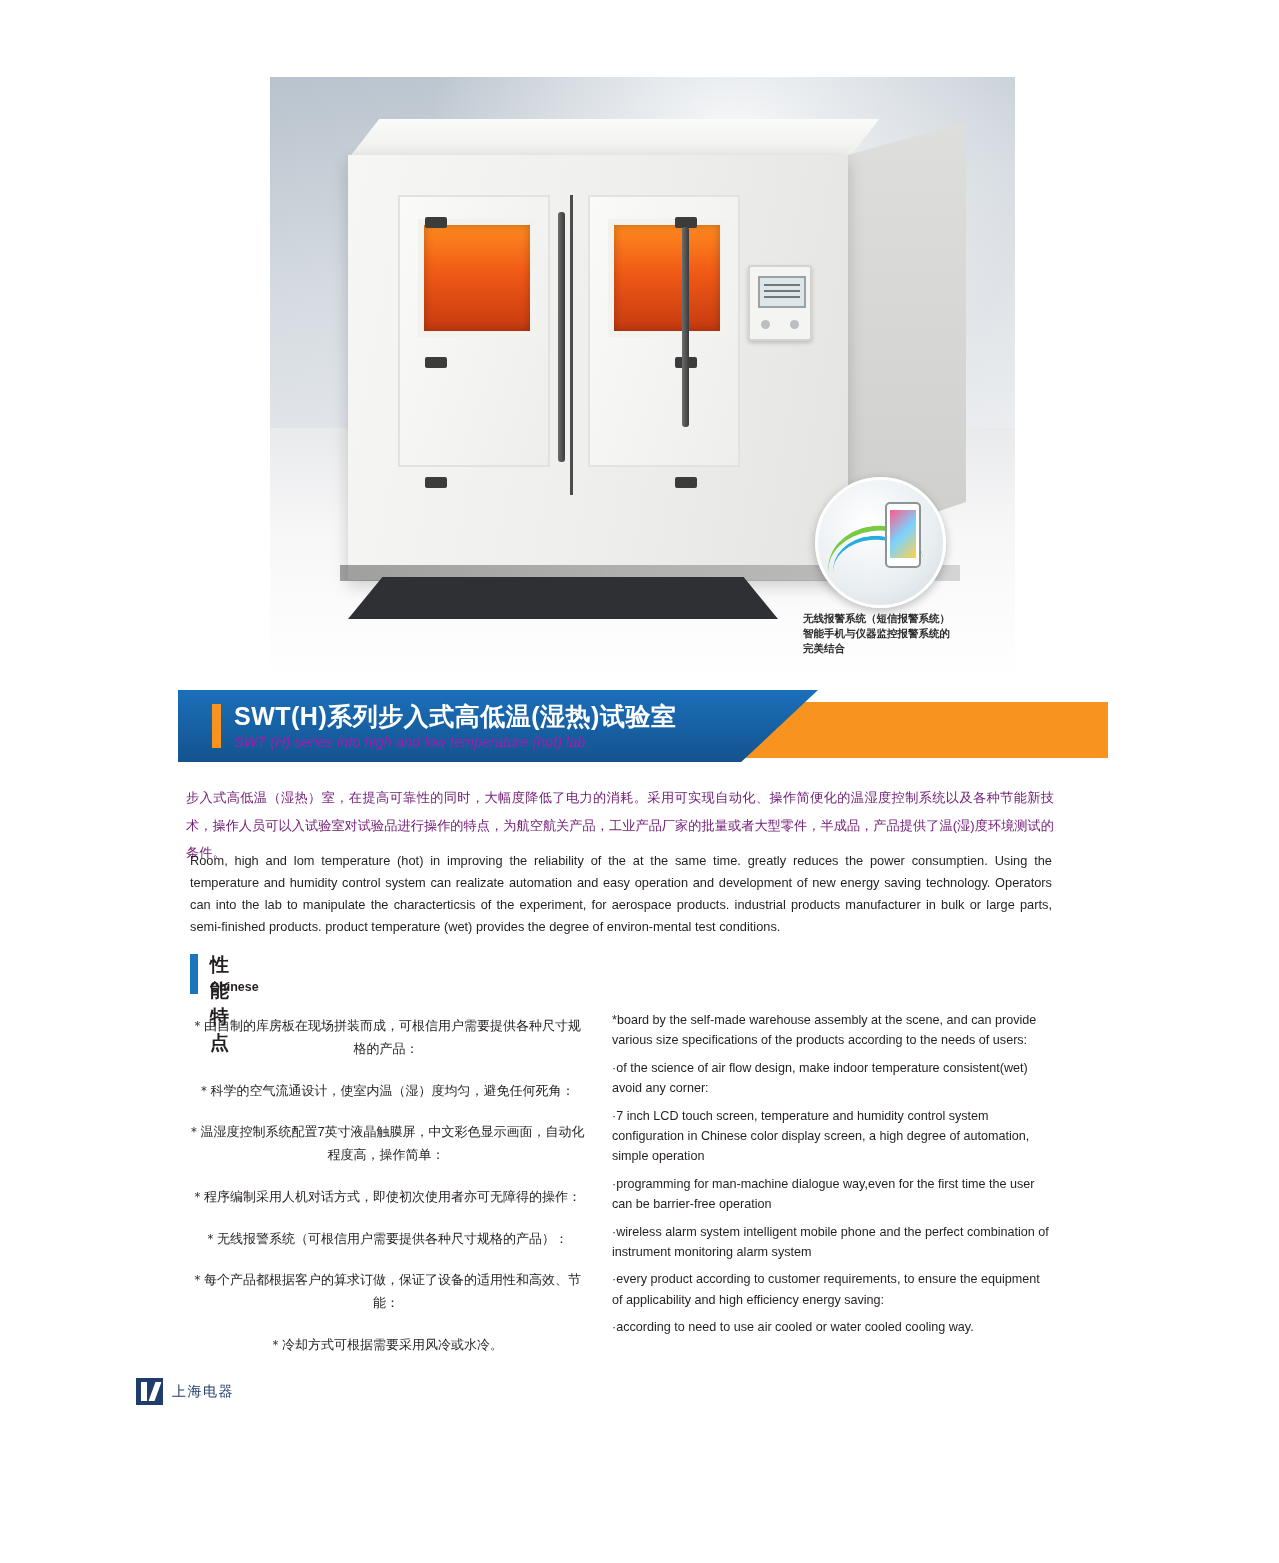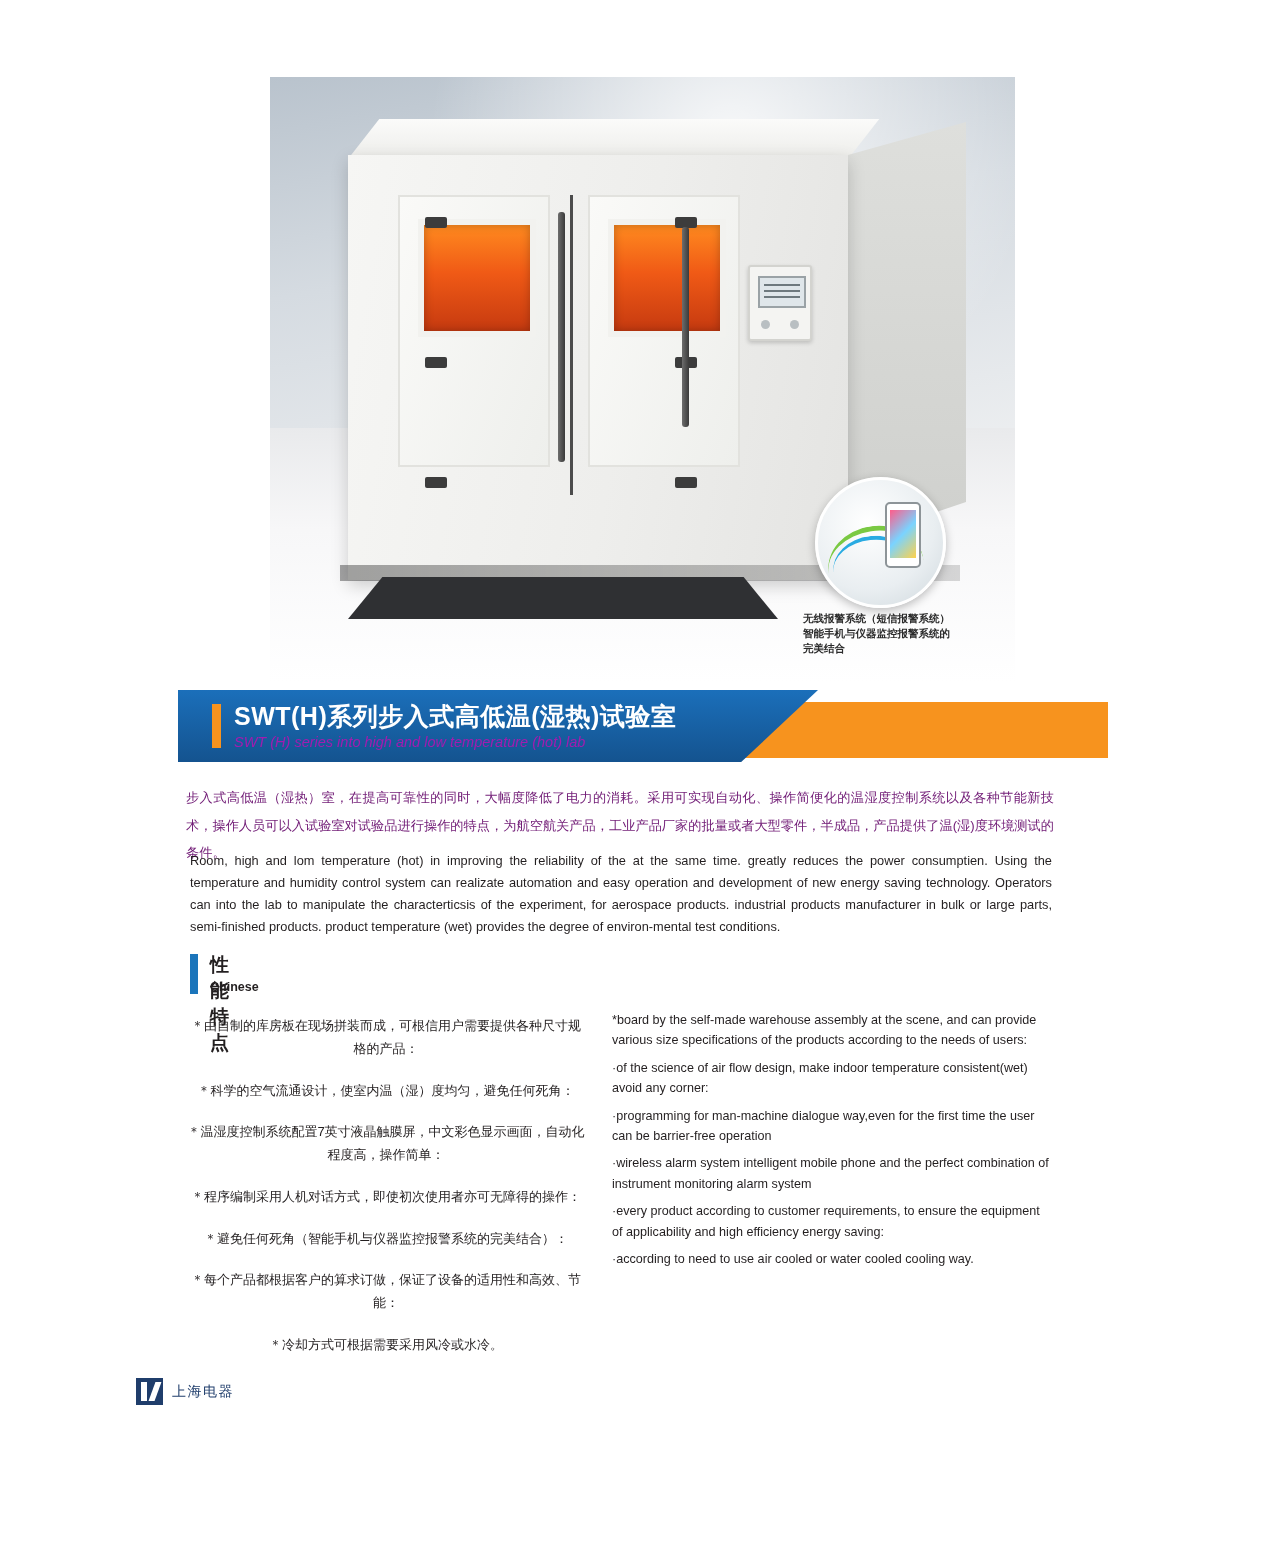--- a/index.html
+++ b/index.html
@@ -467,28 +467,29 @@
   <div class="features-bar"></div>
   <div class="features-cn">性能特点</div>
   <div class="features-en">Chinese</div>
 </div>
 
 <div class="col-cn">
   <p>＊由自制的库房板在现场拼装而成，可根信用户需要提供各种尺寸规格的产品：</p>
   <p>＊科学的空气流通设计，使室内温（湿）度均匀，避免任何死角：</p>
   <p>＊温湿度控制系统配置7英寸液晶触膜屏，中文彩色显示画面，自动化程度高，操作简单：</p>
   <p>＊程序编制采用人机对话方式，即使初次使用者亦可无障得的操作：</p>
-  <p>＊避免任何死角（智能手机与仪器监控报警系统的完美结合）：</p>
+  <p>＊无线报警系统（可根信用户需要提供各种尺寸规格的产品）：</p>
   <p>＊每个产品都根据客户的算求订做，保证了设备的适用性和高效、节能：</p>
   <p>＊冷却方式可根据需要采用风冷或水冷。</p>
 </div>
 
 <div class="col-en">
   <p>*board by the self-made warehouse assembly at the scene, and can provide various size specifications of the products according to the needs of users:</p>
   <p>·of the science of air flow design, make indoor temperature consistent(wet) avoid any corner:</p>
+  <p>·7 inch LCD touch screen, temperature and humidity control system configuration in Chinese color display screen, a high degree of automation, simple operation</p>
   <p>·programming for man-machine dialogue way,even for the first time the user can be barrier-free operation</p>
   <p>·wireless alarm system intelligent mobile phone and the perfect combination of instrument monitoring alarm system</p>
   <p>·every product according to customer requirements, to ensure the equipment of applicability and high efficiency energy saving:</p>
   <p>·according to need to use air cooled or water cooled cooling way.</p>
 </div>
 
 <div class="footer">
   <span class="footer-mark"></span>
   <span class="footer-text">上海电器</span>
 </div>

